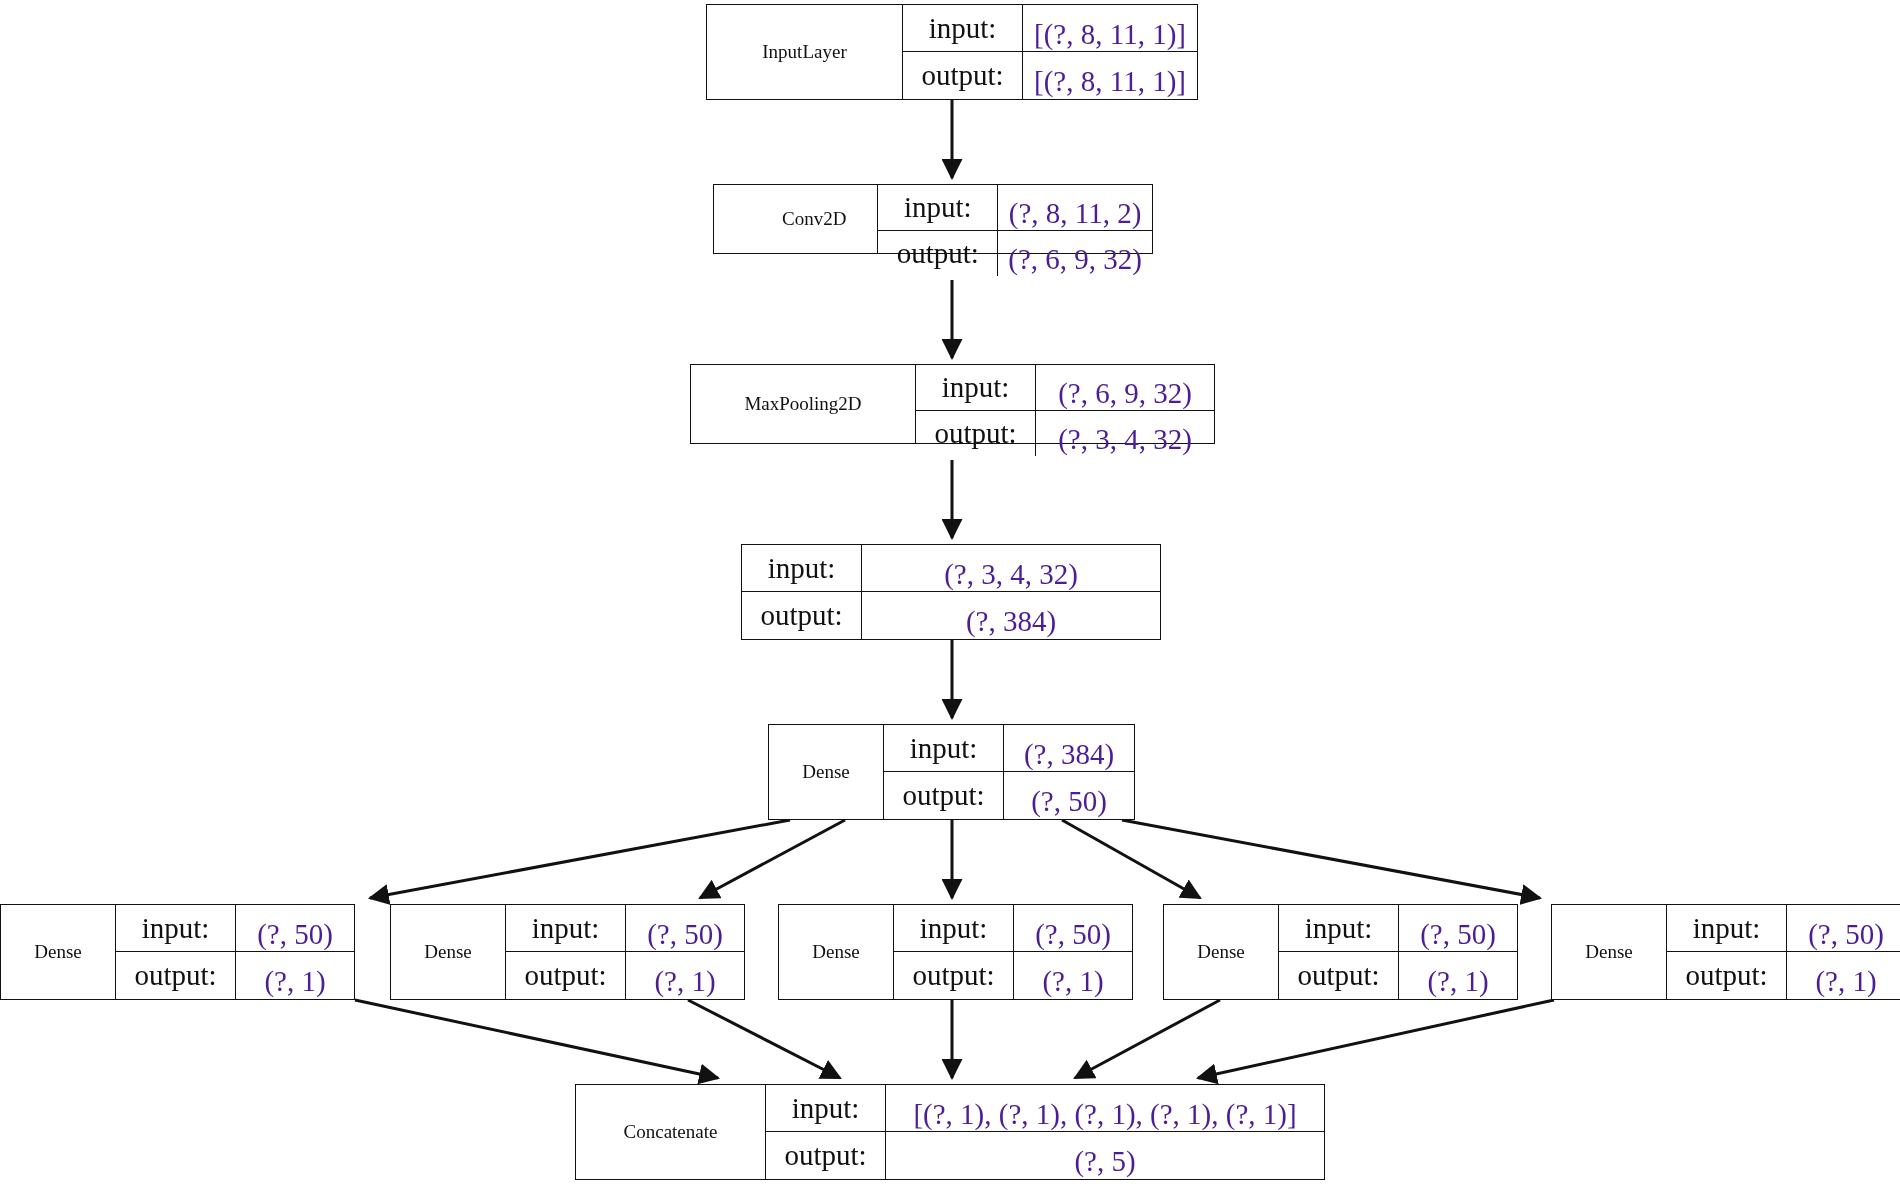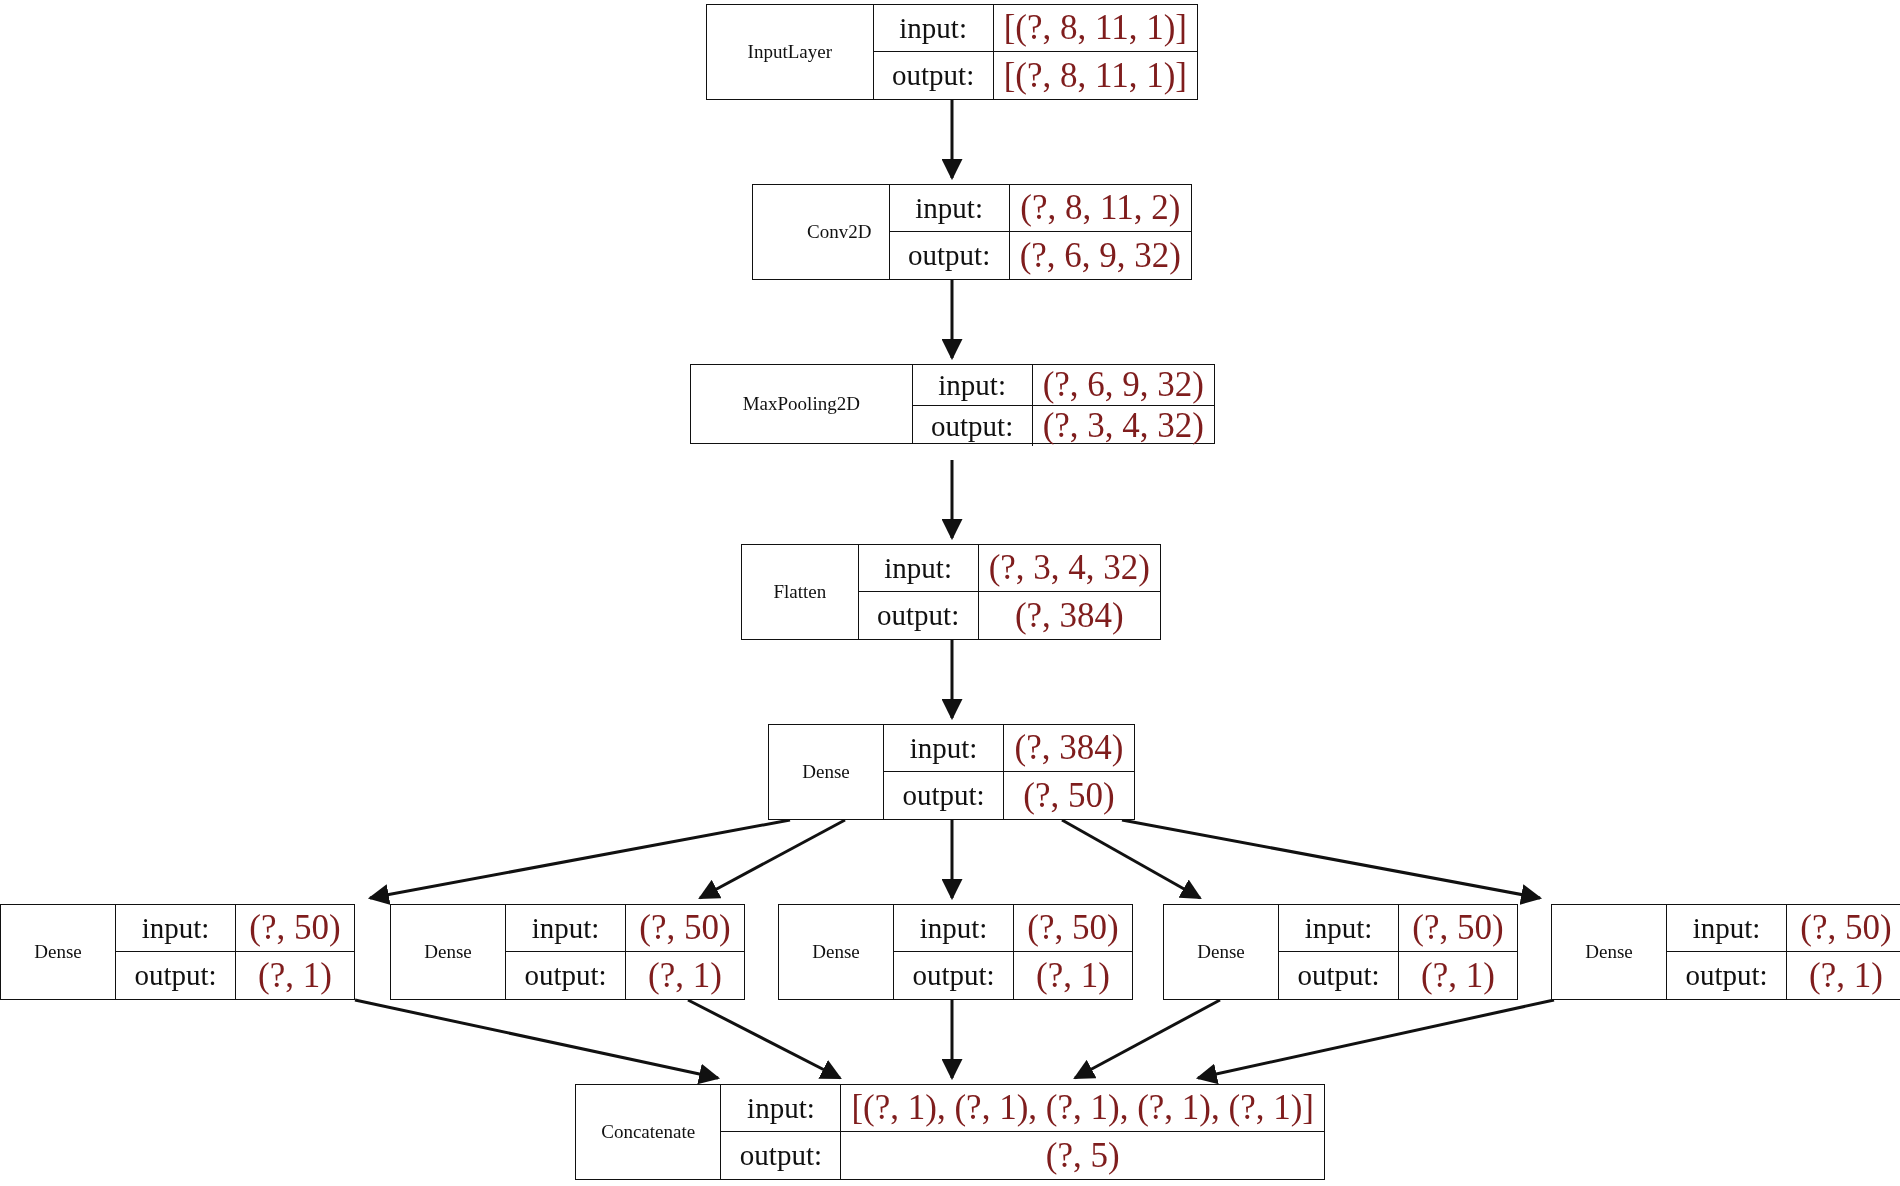--- a/index.html
+++ b/index.html
@@ -69,24 +69,25 @@
     color: #111111;
     white-space: nowrap;
     padding: 0 10px;
   }
   .node .io-value {
     display: flex;
     align-items: center;
     justify-content: center;
     flex: 1 1 auto;
     box-sizing: border-box;
-    font-size: 35px;
-    color: #7f1d1d;
+    font-size: 29px;
+    color: #4c1d95;
     white-space: nowrap;
     padding: 0 10px;
+    margin-top: 12px;
   }
 </style>
 </head>
 <body>
 
 <div id="canvas">
 
   <svg class="edges" viewBox="0 0 1900 1186" xmlns="http://www.w3.org/2000/svg">
     <defs>
       <marker id="arrow" viewBox="0 0 10 10" refX="9" refY="5" markerWidth="7" markerHeight="7" orient="auto-start-reverse">
@@ -147,21 +148,21 @@
         <div class="io-label" style="width: 120px;">input:</div>
         <div class="io-value">[(?, 8, 11, 1)]</div>
       </div>
       <div class="io-row">
         <div class="io-label" style="width: 120px;">output:</div>
         <div class="io-value">[(?, 8, 11, 1)]</div>
       </div>
     </div>
   </div>
 
-  <div class="node" id="n1" style="left: 752px; top: 184px; width: 440px; height: 96px; padding-left: 37px;">
+  <div class="node" id="n1" style="left: 713px; top: 184px; width: 440px; height: 70px; padding-left: 37px;">
     <div class="name-cell" style="width: 145px;">Conv2D</div>
     <div class="io-wrap">
       <div class="io-row first">
         <div class="io-label" style="width: 120px;">input:</div>
         <div class="io-value">(?, 8, 11, 2)</div>
       </div>
       <div class="io-row">
         <div class="io-label" style="width: 120px;">output:</div>
         <div class="io-value">(?, 6, 9, 32)</div>
       </div>
@@ -176,21 +177,20 @@
         <div class="io-value">(?, 6, 9, 32)</div>
       </div>
       <div class="io-row">
         <div class="io-label" style="width: 120px;">output:</div>
         <div class="io-value">(?, 3, 4, 32)</div>
       </div>
     </div>
   </div>
 
   <div class="node" id="n3" style="left: 741px; top: 544px; width: 420px; height: 96px;">
-    <div class="name-cell" style="width: 127px;">Flatten</div>
     <div class="io-wrap">
       <div class="io-row first">
         <div class="io-label" style="width: 120px;">input:</div>
         <div class="io-value">(?, 3, 4, 32)</div>
       </div>
       <div class="io-row">
         <div class="io-label" style="width: 120px;">output:</div>
         <div class="io-value">(?, 384)</div>
       </div>
     </div>

